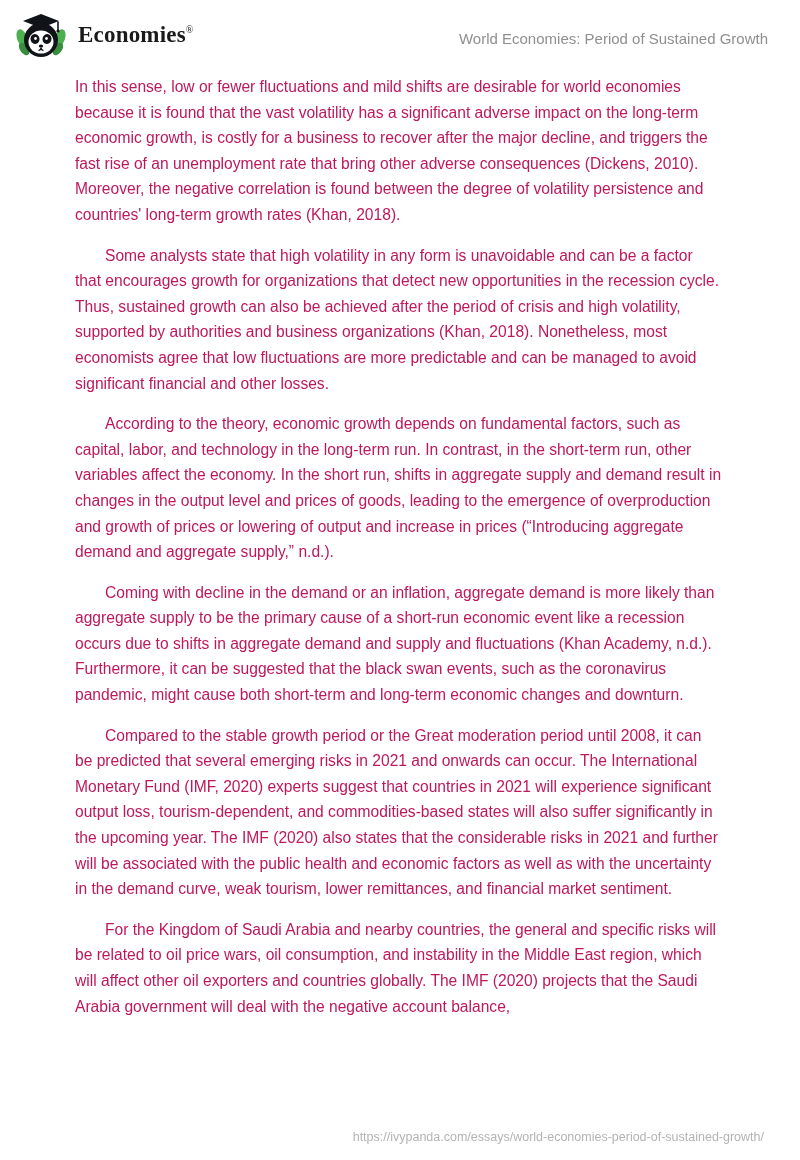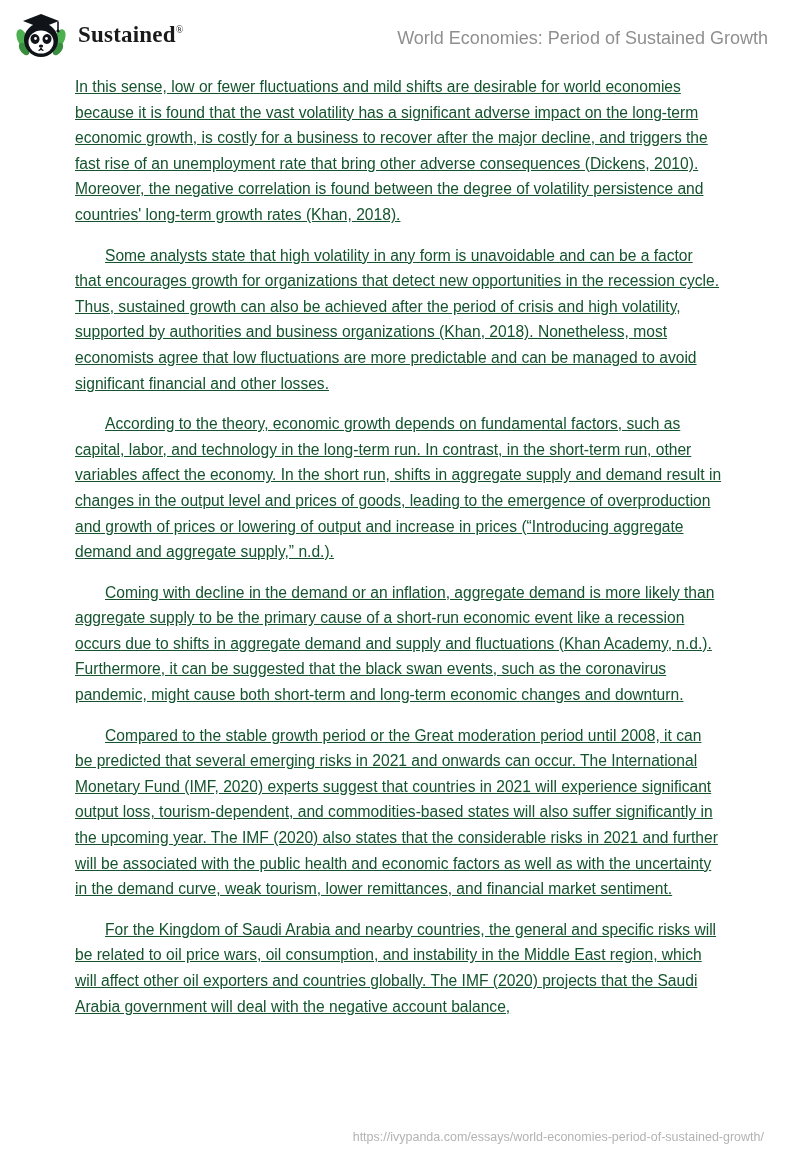--- a/index.html
+++ b/index.html
@@ -34,33 +34,32 @@
     color: #1a1a1a;
     letter-spacing: 0.2px;
   }
   .brand sup {
     font-size: 10px;
     vertical-align: super;
     font-weight: normal;
   }
   .doc-title {
     margin-left: auto;
-    font-size: 18px;
+    font-size: 15px;
     color: #8f8f8f;
     padding-top: 6px;
   }
   .content {
     position: absolute;
     top: 74px;
     left: 75px;
     width: 648px;
-    color: #14532d;
+    color: #be185d;
     font-size: 15.6px;
     line-height: 25.6px;
-    text-decoration: underline;
   }
   .content p { margin-bottom: 15px; }
   .content p.indent { text-indent: 30px; }
   .footer-url {
     position: absolute;
     bottom: 16px;
     right: 36px;
     font-size: 12.5px;
     color: #b3b3b3;
     margin-left: 23px;
@@ -90,21 +89,21 @@
         <circle cx="32.5" cy="30.5" r="1.4" fill="#ffffff"></circle>
 
         <ellipse cx="27" cy="38" rx="2.2" ry="1.6" fill="#101418"></ellipse>
         <path d="M27 39.5 Q27 42 24.5 42.5 M27 39.5 Q27 42 29.5 42.5" stroke="#101418" stroke-width="1.2" fill="none"></path>
 
         <polygon points="27,6 45,13 27,20 9,13" fill="#101418"></polygon>
         <rect x="20" y="15" width="14" height="5" fill="#101418"></rect>
         <line x1="44" y1="13.5" x2="44" y2="22" stroke="#101418" stroke-width="1.6"></line>
         <circle cx="44" cy="23" r="1.6" fill="#101418"></circle>
       </svg>
-      <div class="brand"><span>Sustained</span><sup>®</sup></div>
+      <div class="brand"><span>Economies</span><sup>®</sup></div>
     </div>
     <div class="doc-title">World Economies: Period of Sustained Growth</div>
   </div>
 
   <div class="content">
       <p>In this sense, low or fewer fluctuations and mild shifts are desirable for world economies because it is found that the vast volatility has a significant adverse impact on the long-term economic growth, is costly for a business to recover after the major decline, and triggers the fast rise of an unemployment rate that bring other adverse consequences (Dickens, 2010). Moreover, the negative correlation is found between the degree of volatility persistence and countries' long-term growth rates (Khan, 2018).</p>
       <p class="indent">Some analysts state that high volatility in any form is unavoidable and can be a factor that encourages growth for organizations that detect new opportunities in the recession cycle. Thus, sustained growth can also be achieved after the period of crisis and high volatility, supported by authorities and business organizations (Khan, 2018). Nonetheless, most economists agree that low fluctuations are more predictable and can be managed to avoid significant financial and other losses.</p>
       <p class="indent">According to the theory, economic growth depends on fundamental factors, such as capital, labor, and technology in the long-term run. In contrast, in the short-term run, other variables affect the economy. In the short run, shifts in aggregate supply and demand result in changes in the output level and prices of goods, leading to the emergence of overproduction and growth of prices or lowering of output and increase in prices (“Introducing aggregate demand and aggregate supply,” n.d.).</p>
       <p class="indent">Coming with decline in the demand or an inflation, aggregate demand is more likely than aggregate supply to be the primary cause of a short-run economic event like a recession occurs due to shifts in aggregate demand and supply and fluctuations (Khan Academy, n.d.). Furthermore, it can be suggested that the black swan events, such as the coronavirus pandemic, might cause both short-term and long-term economic changes and downturn.</p>
       <p class="indent">Compared to the stable growth period or the Great moderation period until 2008, it can be predicted that several emerging risks in 2021 and onwards can occur. The International Monetary Fund (IMF, 2020) experts suggest that countries in 2021 will experience significant output loss, tourism-dependent, and commodities-based states will also suffer significantly in the upcoming year. The IMF (2020) also states that the considerable risks in 2021 and further will be associated with the public health and economic factors as well as with the uncertainty in the demand curve, weak tourism, lower remittances, and financial market sentiment.</p>

